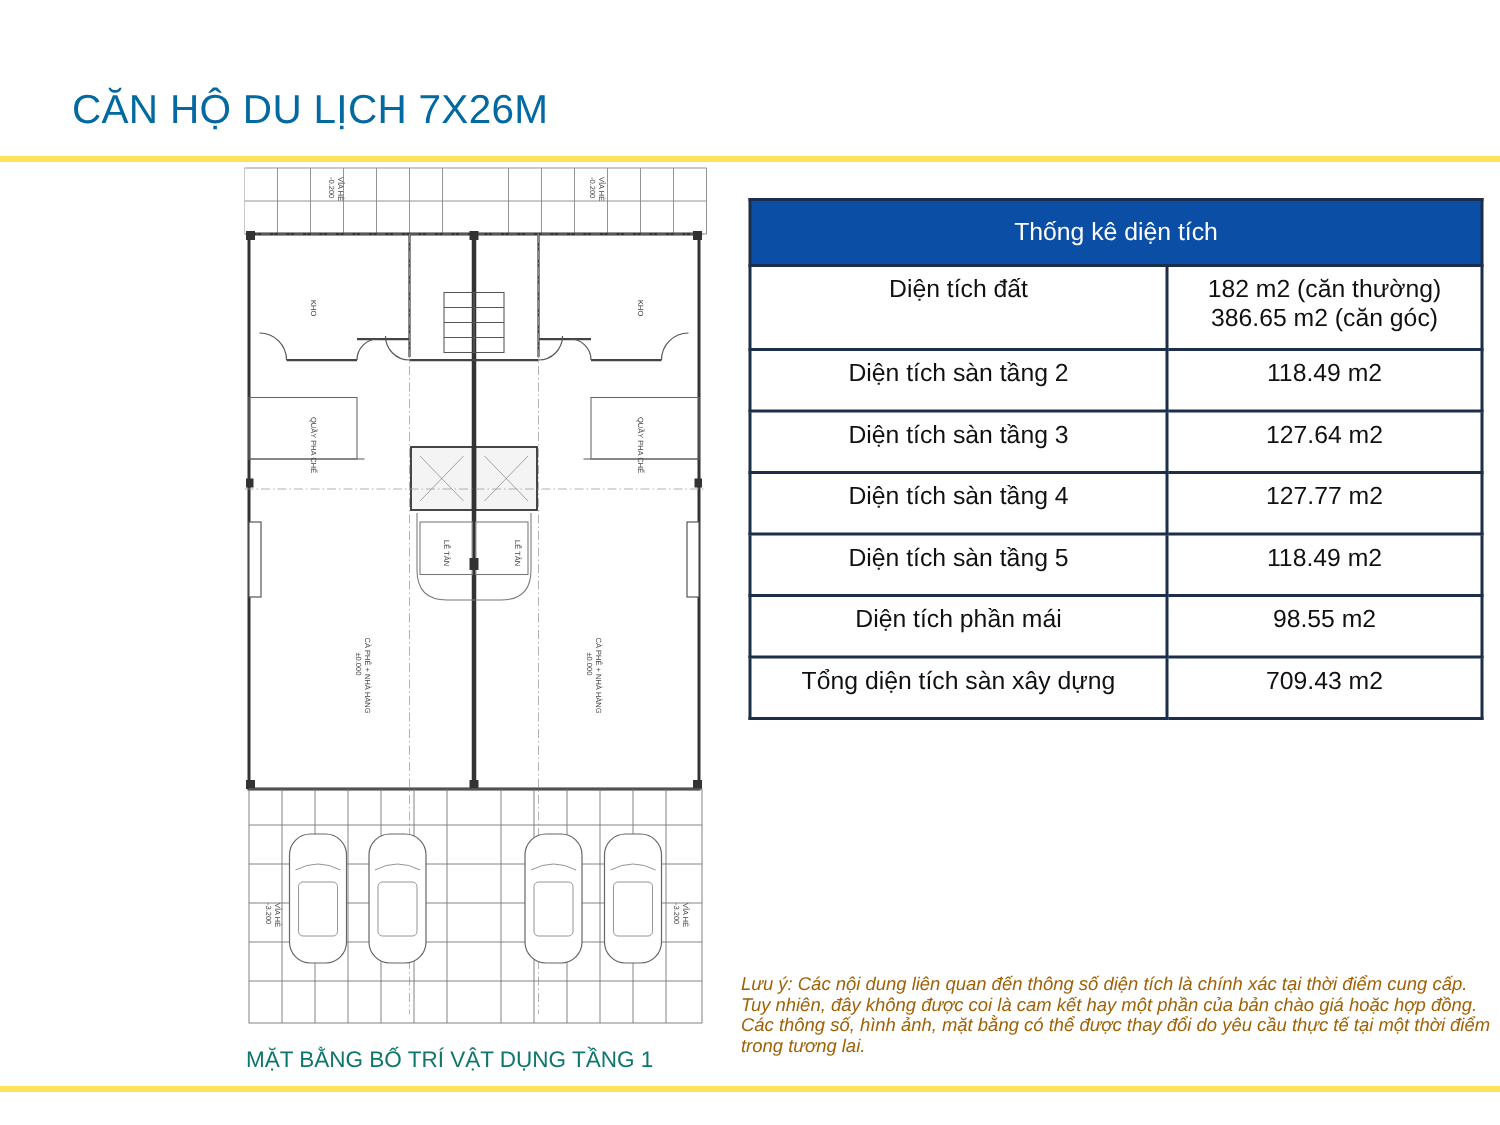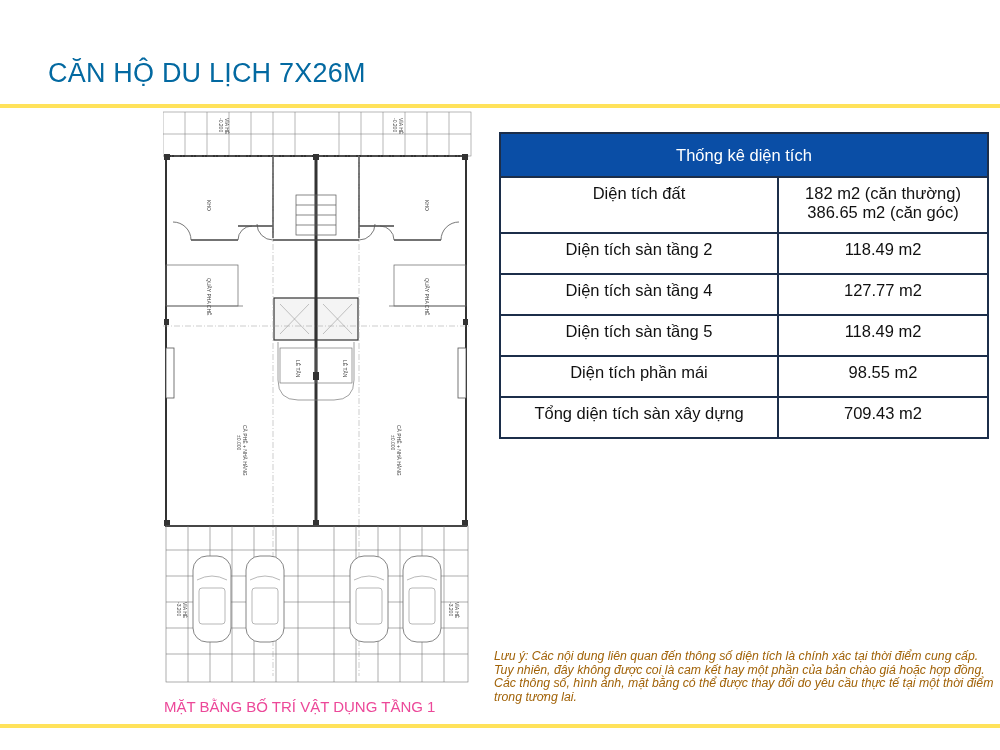--- a/index.html
+++ b/index.html
@@ -4,21 +4,21 @@
 <style>
   html, body { margin:0; padding:0; }
   body { width:1000px; height:750px; background:#ffffff; position:relative; overflow:hidden; font-family:"Liberation Sans", sans-serif; }
   .title { position:absolute; left:24px; top:58px; font-size:27px; color:#0369a1; letter-spacing:0.2px;margin-left:24px; }
   .rule-top { position:absolute; left:0; top:104px; width:1000px; height:4px; background:#ffe25a; }
   .rule-bottom { position:absolute; left:0; top:724px; width:1000px; height:4px; background:#ffe25a; }
 
   .plan { position:absolute; left:163px; top:110px; width:310px; height:575px; }
   .plan svg { width:100%; height:100%; display:block; }
 
-  .plan-caption { position:absolute; left:164px; top:698px; font-size:15px; color:#ec4899; }
+  .plan-caption { position:absolute; left:164px; top:698px; font-size:15px; color:#0f766e; }
 
   table.stats { position:absolute; left:499px; top:132px; width:490px; border-collapse:collapse; font-size:16.5px; color:#111;padding-left:20px; }
   table.stats th { background:#0a4ea6; color:#ffffff; font-weight:normal; height:40px; border:2px solid #1c2e4a; font-size:16.5px; }
   table.stats td { border:2px solid #1c2e4a; padding:6px 10px; vertical-align:top; height:27px; line-height:19px;text-align:center; }
   table.stats td.c1 { width:256px; }
   table.stats tr.tall td { height:42px; }
 
   .note { position:absolute; left:494px; top:650px; width:500px; font-size:12.3px; font-style:italic; color:#a16207; line-height:13.5px; }
 </style>
 </head>
@@ -204,20 +204,24 @@
   <tbody>
     <tr class="tall">
       <td class="c1">Diện tích đất</td>
       <td><span>182 m2 (căn thường)</span><br><span>386.65 m2 (căn góc)</span></td>
     </tr>
     <tr>
       <td class="c1">Diện tích sàn tầng 2</td>
       <td>118.49 m2</td>
     </tr>
     <tr>
+      <td class="c1">Diện tích sàn tầng 3</td>
+      <td>127.64 m2</td>
+    </tr>
+    <tr>
       <td class="c1">Diện tích sàn tầng 4</td>
       <td>127.77 m2</td>
     </tr>
     <tr>
       <td class="c1">Diện tích sàn tầng 5</td>
       <td>118.49 m2</td>
     </tr>
     <tr>
       <td class="c1">Diện tích phần mái</td>
       <td>98.55 m2</td>

